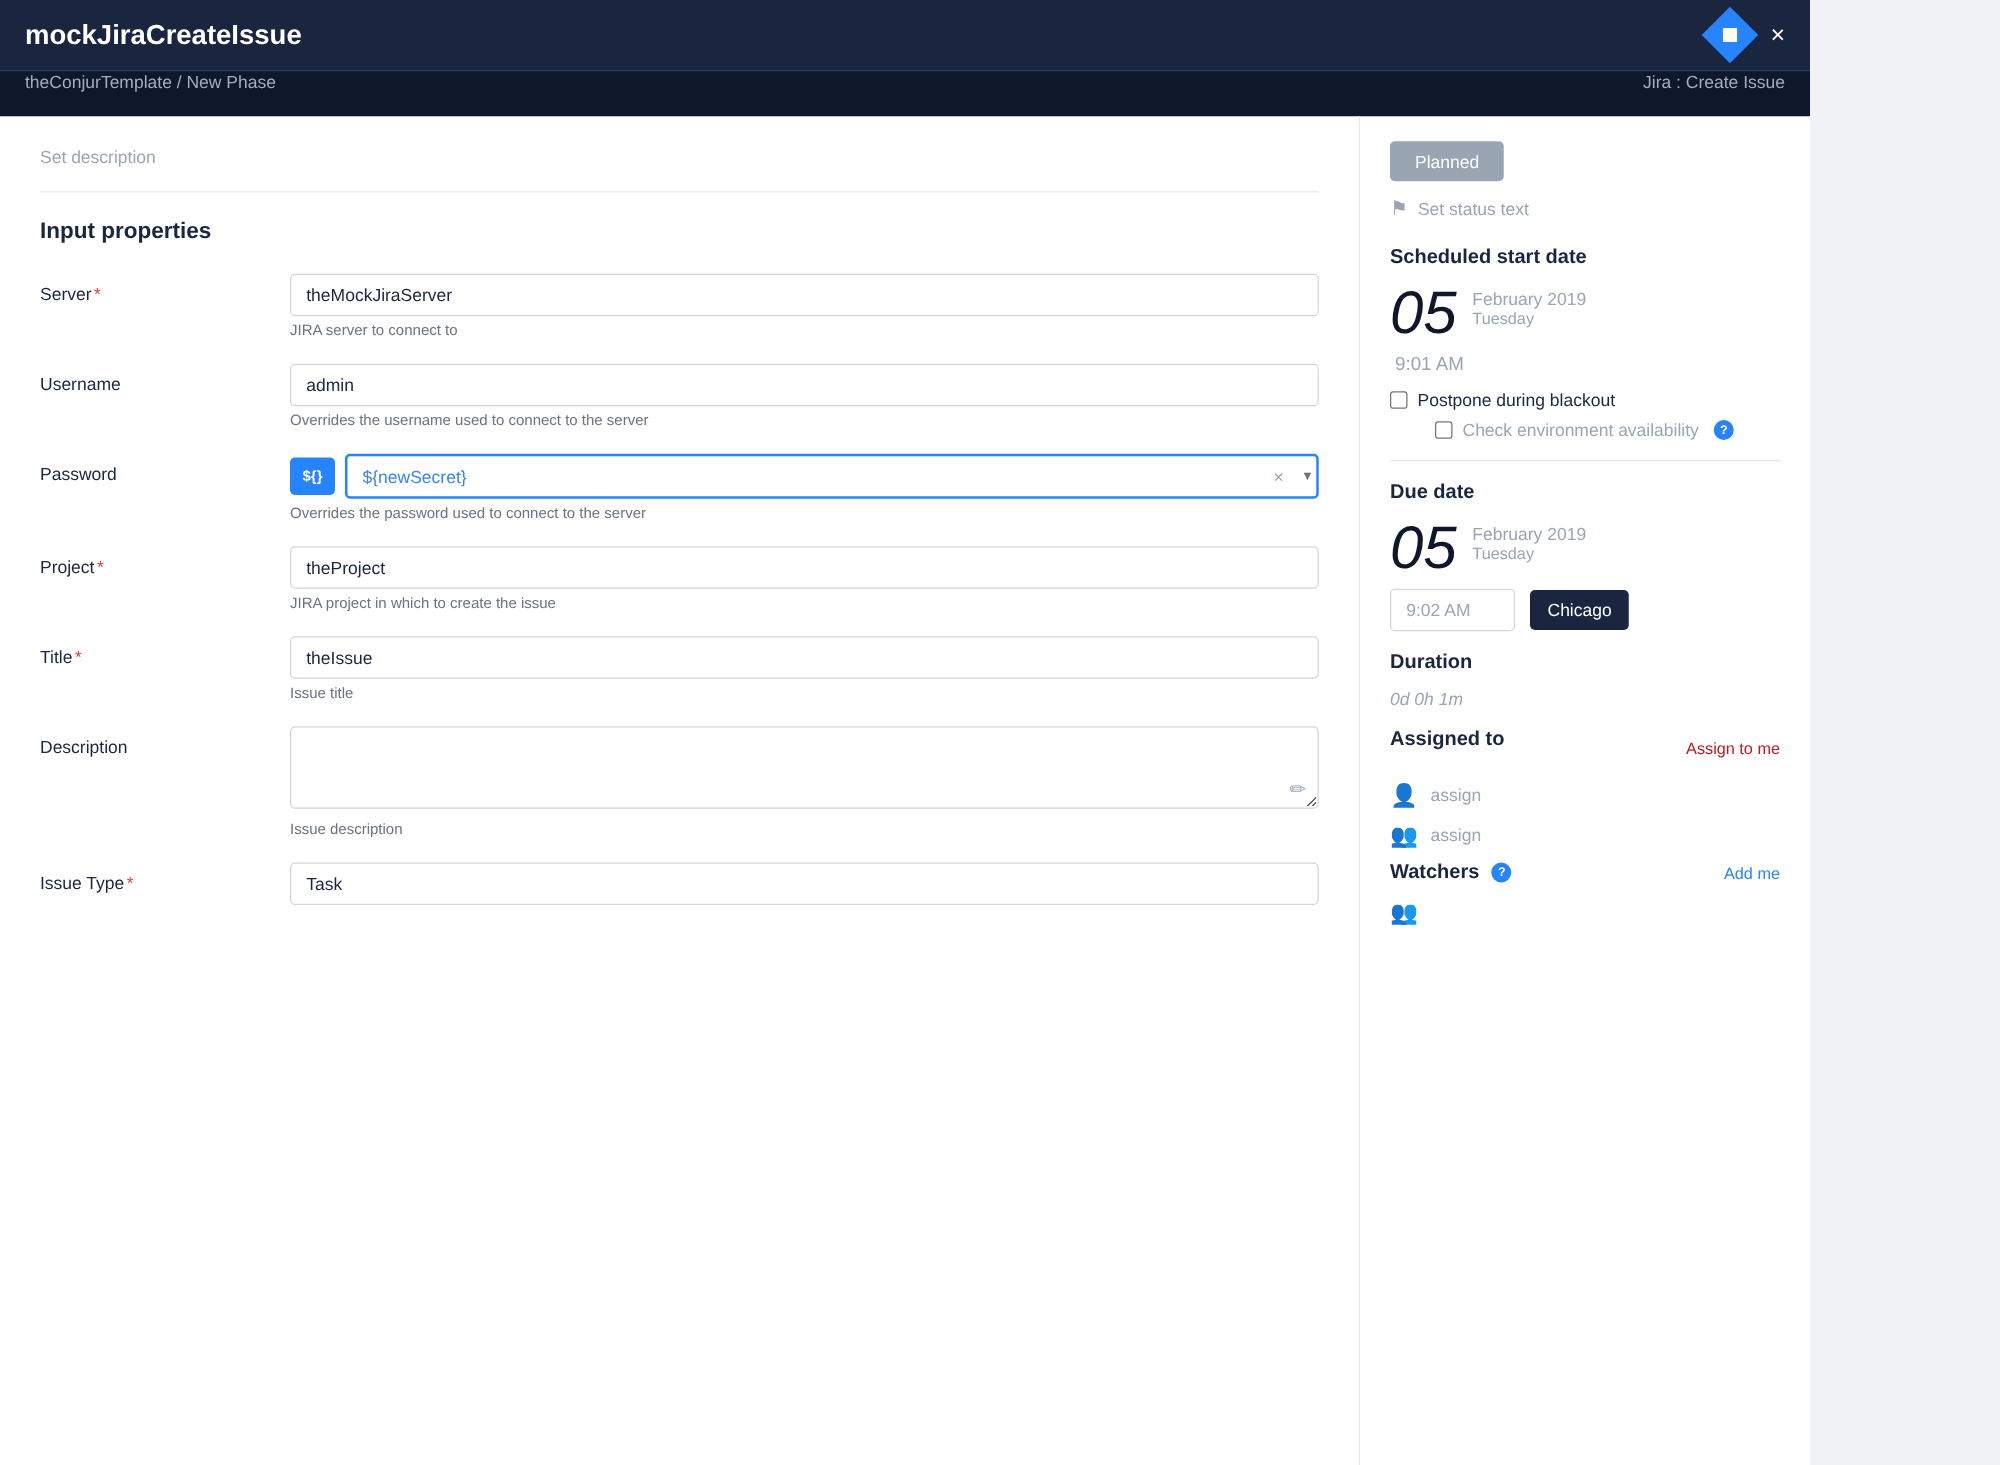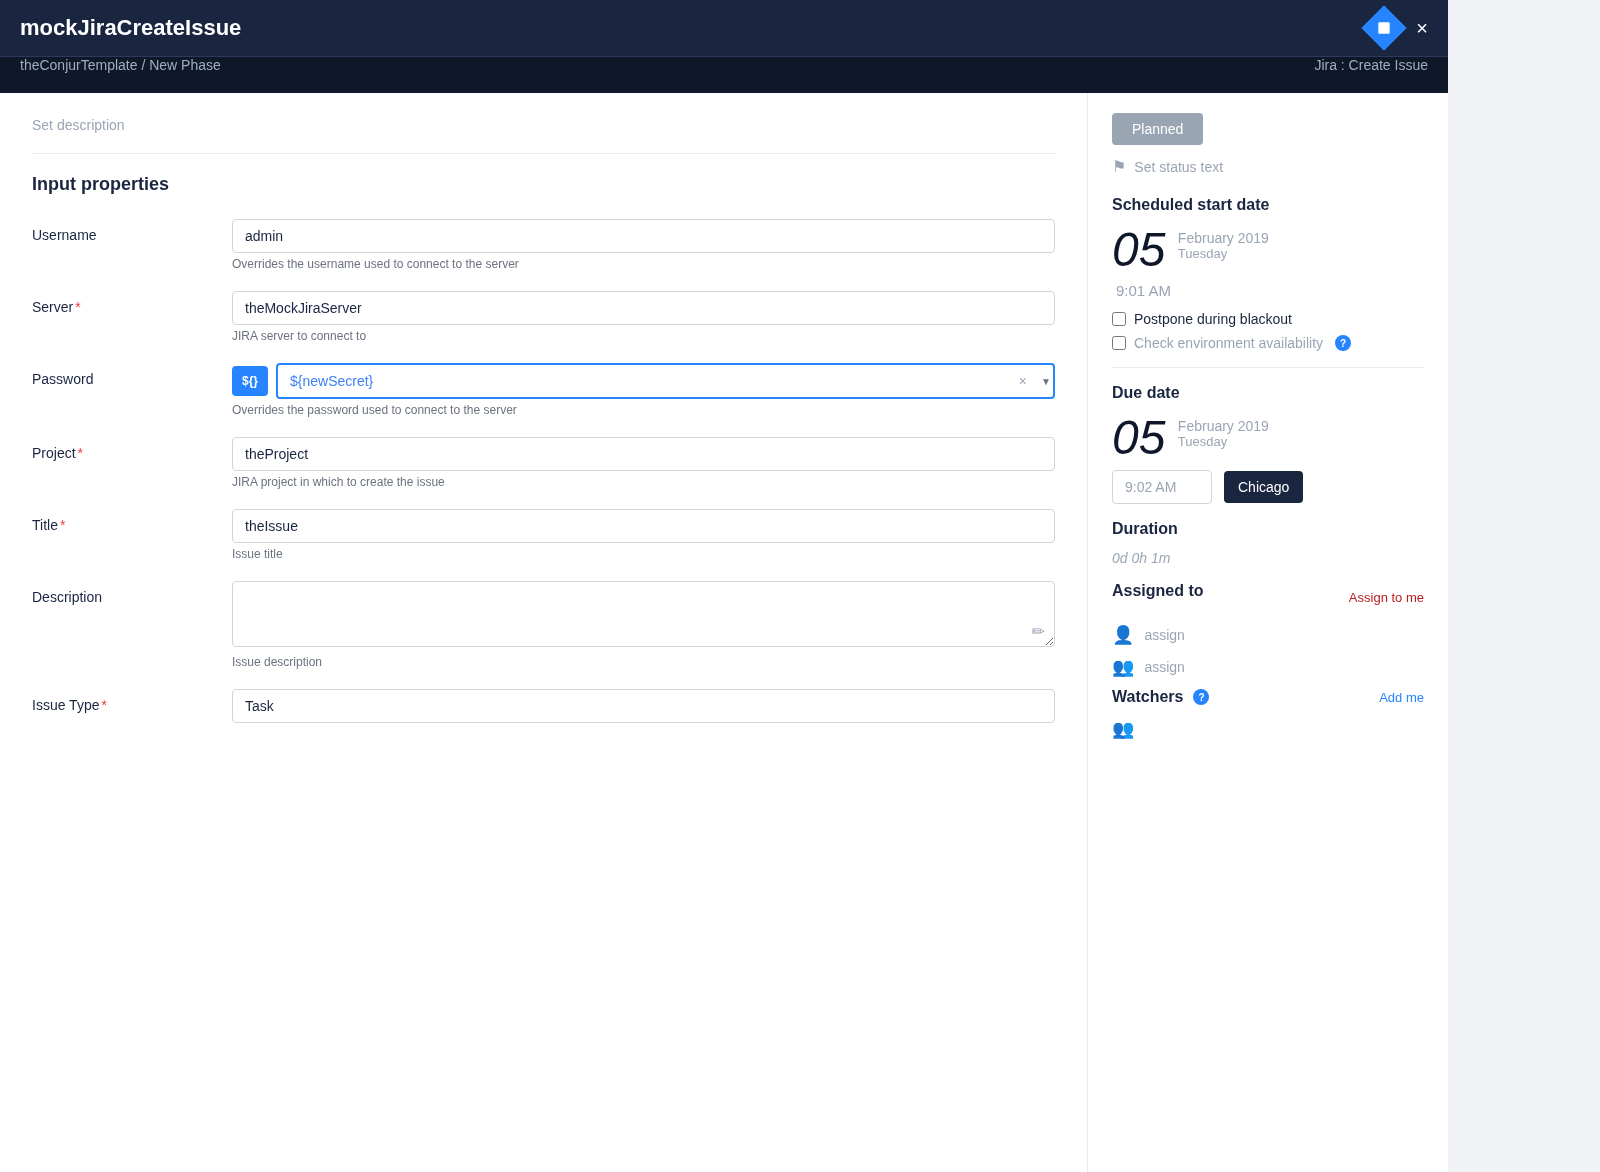--- a/index.html
+++ b/index.html
@@ -114,35 +114,35 @@
 
   <div class="main-content">
 
     <div class="left-panel">
       <div class="set-description">Set description</div>
       <hr class="divider">
       <div class="section-title">Input properties</div>
 
       <div class="form-row">
         <div class="form-label">
+          <span>Server</span><span class="required-star">*</span>
+        </div>
+        <div class="form-field">
+          <input class="form-input" type="text" value="theMockJiraServer" style="">
+          <div class="form-hint">JIRA server to connect to</div>
+        </div>
+      </div>
+
+      <div class="form-row">
+        <div class="form-label">
           <span>Username</span>
         </div>
         <div class="form-field">
           <input class="form-input" type="text" value="admin" style="">
           <div class="form-hint">Overrides the username used to connect to the server</div>
-        </div>
-      </div>
-
-      <div class="form-row">
-        <div class="form-label">
-          <span>Server</span><span class="required-star">*</span>
-        </div>
-        <div class="form-field">
-          <input class="form-input" type="text" value="theMockJiraServer" style="">
-          <div class="form-hint">JIRA server to connect to</div>
         </div>
       </div>
 
       <div class="form-row">
         <div class="form-label">
           <span>Password</span>
         </div>
         <div class="form-field">
           <div class="password-wrapper">
             <button class="secret-btn">${}</button>
@@ -215,21 +215,21 @@
           <div class="date-month-year">February 2019</div>
           <div class="date-day">Tuesday</div>
         </span>
       </div>
       <div class="date-time">9:01 AM</div>
 
       <div class="checkbox-row">
         <input type="checkbox" style="">
         <span>Postpone during blackout</span>
       </div>
-      <div class="checkbox-row" style="margin-bottom:16px;">
+      <div class="checkbox-row" style="margin-bottom:16px;margin-left:36px;">
         <input type="checkbox" style="">
         <span class="checkbox-label-muted">Check environment availability</span>
         <span class="help-icon">?</span>
       </div>
 
       <hr class="right-divider">
 
       
       <div class="right-section-title">Due date</div>
       <div class="date-display">

